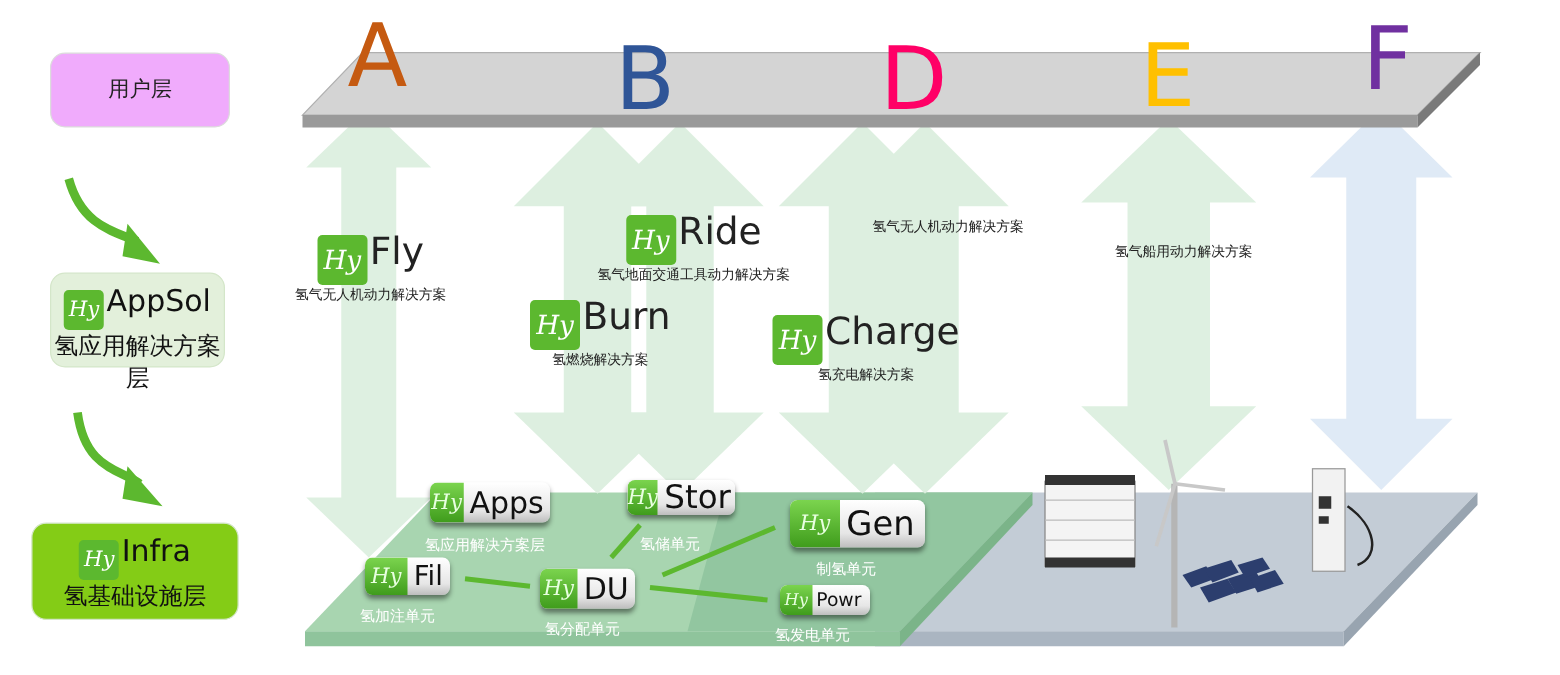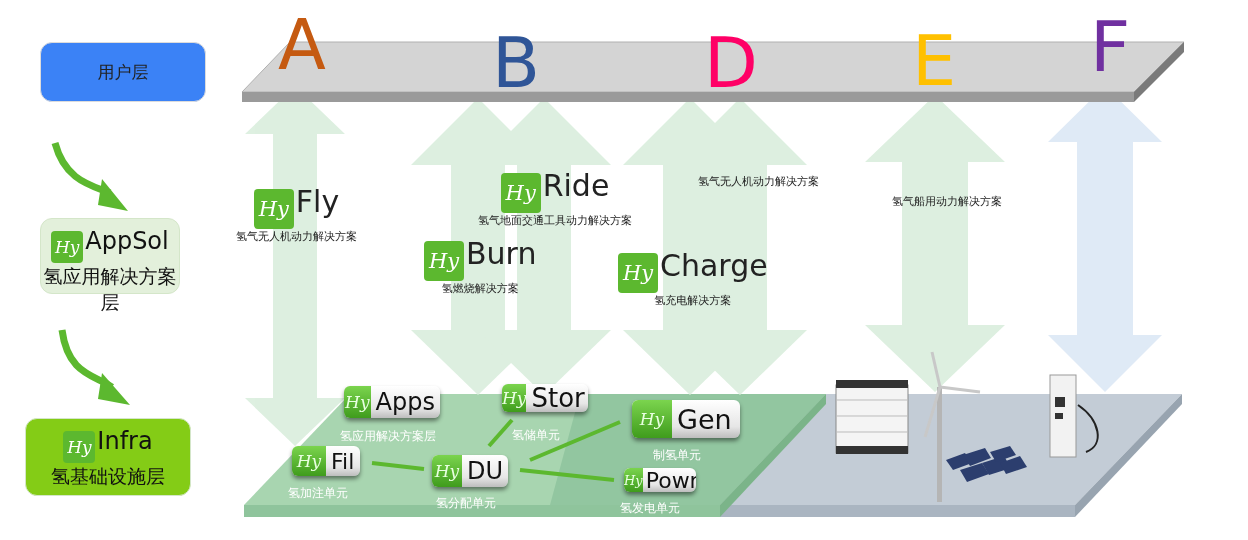--- a/index.html
+++ b/index.html
@@ -1,20 +1,20 @@
 <!DOCTYPE html>
 <html><head>
 <meta charset="utf-8">
 <style>
   html, body { margin:0; padding:0; }
   body { width:1248px; height:540px; background:#ffffff; position:relative; overflow:hidden;
          font-family:"DejaVu Sans", sans-serif; }
   .abs { position:absolute; }
   .layer-box { position:absolute; border-radius:12px; box-sizing:border-box; text-align:center; }
-  .layer-user { left:40px; top:42px; width:166px; height:60px; background:#3b82f6; border:1px solid #dcdcdc;
+  .layer-user { left:40px; top:42px; width:144px; height:60px; background:#f0abfc; border:1px solid #dcdcdc;
                 font-size:17px; line-height:58px; color:#222; }
   .layer-app { left:40px; top:218px; width:140px; height:76px; background:#e3f0db; border:1px solid #d4e6c9; }
   .layer-infra { left:25px; top:418px; width:166px; height:78px; background:#84cc16; border:1px solid #d4e6c9; }
   .hy-badge { display:inline-block; background:#5cb82f; color:#fff; border-radius:4px;
               font-family:"DejaVu Serif", serif; font-style:italic; text-align:center; vertical-align:middle; }
   .box-title { font-size:24px; color:#111; line-height:32px; margin-top:6px; white-space:nowrap; }
   .box-title .hy-badge { width:32px; height:32px; font-size:17px; line-height:32px; margin-right:2px; vertical-align:-4px; }
   .box-sub { font-size:19px; color:#111; line-height:26px; }
   .big-letter { position:absolute; font-family:"DejaVu Sans", sans-serif; font-size:70px; line-height:70px; }
   .sol { position:absolute; text-align:center; white-space:nowrap; }
@@ -178,15 +178,15 @@
 <div class="unit-label" style="left:288px;top:485px">氢加注单元</div>
 
 <div class="chip" style="left:432px;top:455px;width:76px">
   <div class="hy-part">Hy</div>
   <div class="chip-text">DU</div>
 </div>
 <div class="unit-label" style="left:436px;top:495px">氢分配单元</div>
 
 <div class="chip" style="left:624px;top:468px;width:72px;height:24px">
   <div class="hy-part" style="width:26px;font-size:13px">Hy</div>
-  <div class="chip-text" style="font-size:22px;padding:0 3px">Powr</div>
+  <div class="chip-text" style="font-size:15px;padding:0 3px">Powr</div>
 </div>
 <div class="unit-label" style="left:620px;top:500px">氢发电单元</div>
 
 </body></html>

